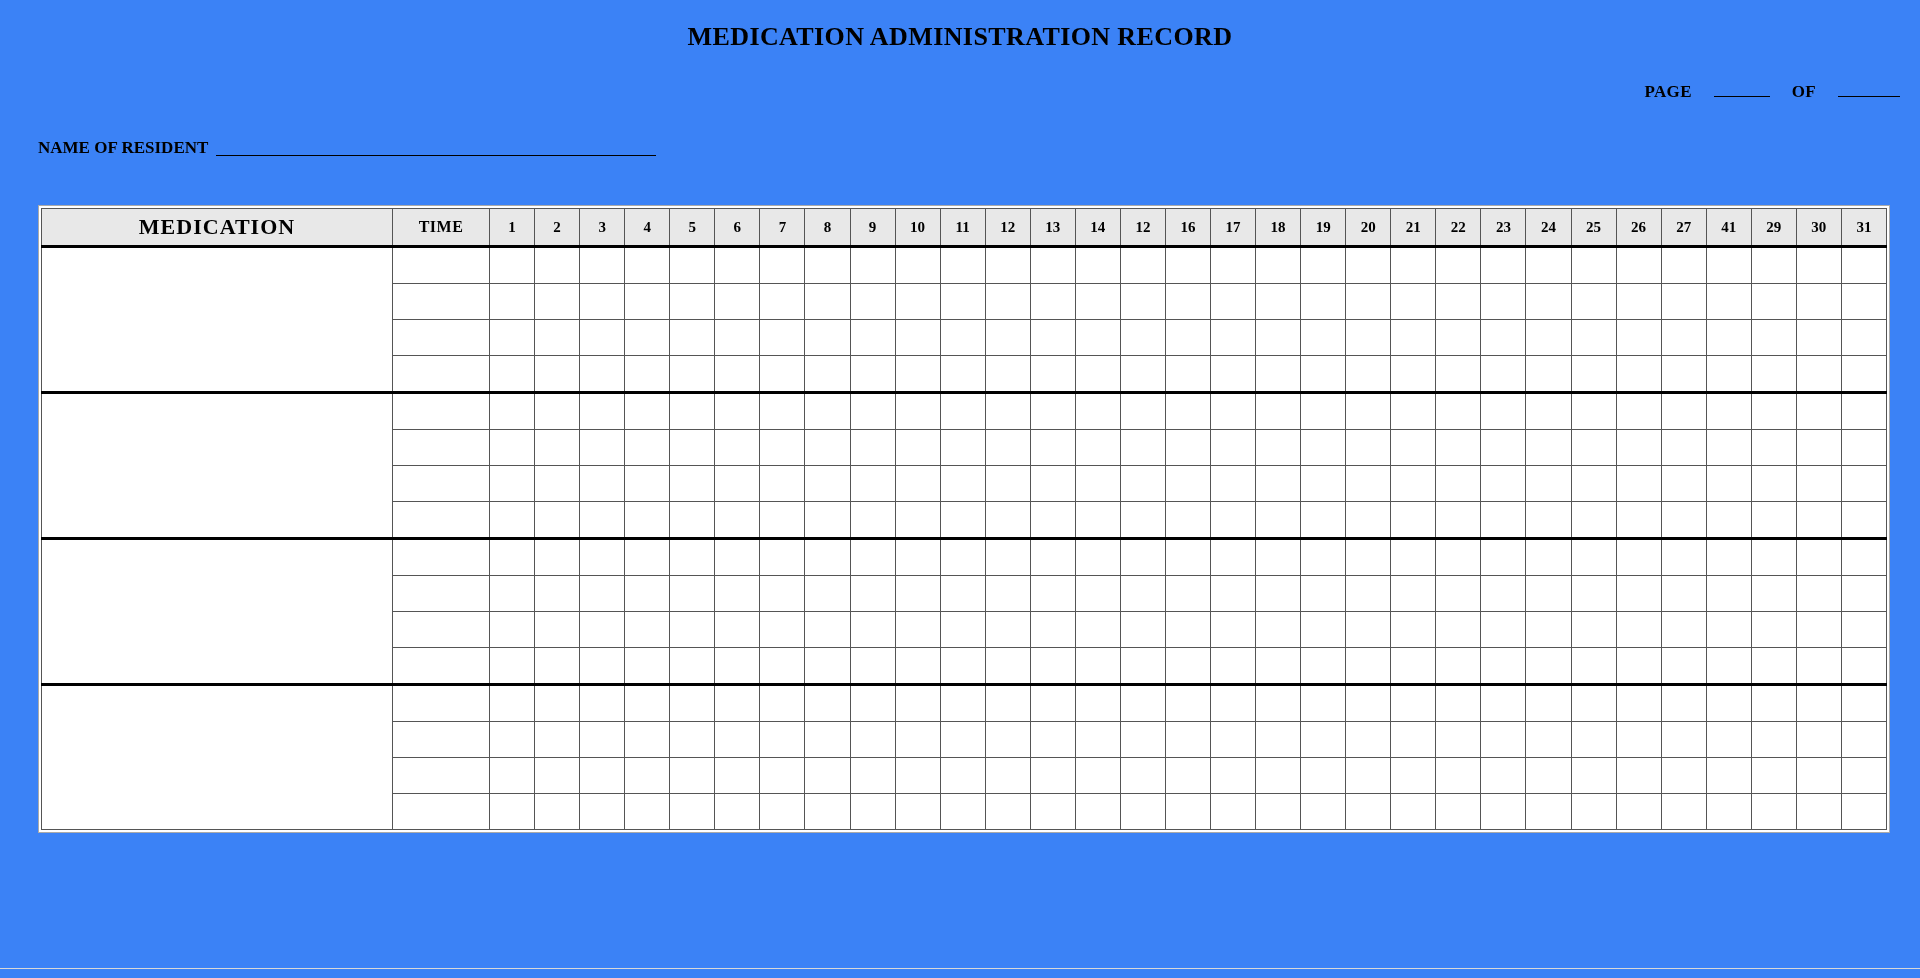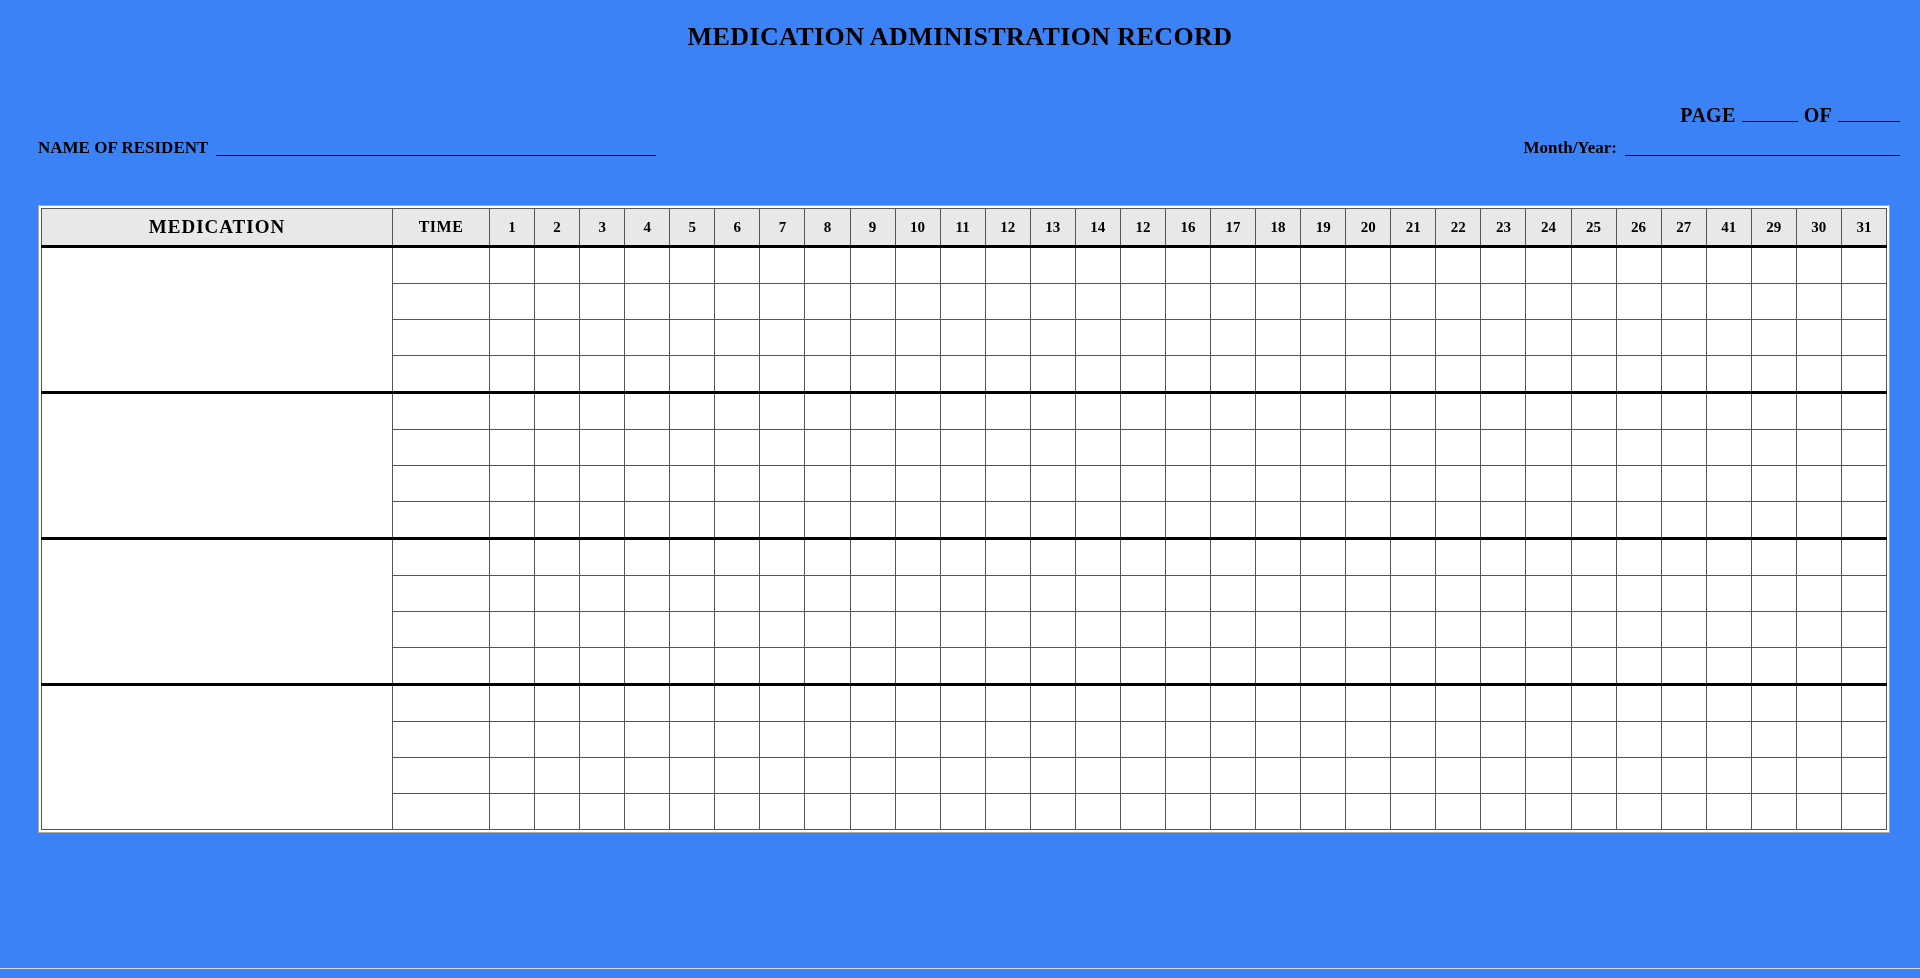--- a/index.html
+++ b/index.html
@@ -24,28 +24,28 @@
   .doc-title {
     text-align: center;
     font-size: 26px;
     font-weight: bold;
     letter-spacing: 0.4px;
     padding-top: 22px;
     font-family: "Liberation Serif", serif;
   }
   .page-of-row {
     position: absolute;
-    top: 104px;
+    top: 82px;
     right: 20px;
-    font-size: 20px;
+    font-size: 17px;
     font-weight: bold;
     letter-spacing: 0.3px;
     display: flex;
     align-items: baseline;
-    gap: 6px;
+    gap: 22px;
   }
   .blank-line {
     display: inline-block;
     border-bottom: 1.5px solid #000;
     height: 1px;
     vertical-align: baseline;
   }
   .bl-page { width: 56px; }
   .bl-of { width: 62px; }
 
@@ -104,21 +104,21 @@
   }
   thead th {
     background: #e8e8e8;
     font-weight: bold;
     font-size: 16px;
     height: 36px;
     text-align: center;
     font-family: "Liberation Serif", serif;
     border-bottom: 3px solid #000000;
   }
-  th.med-head { width: 350px; letter-spacing: 1px; font-size: 19px; font-family: Liberation Serif, serif; }
+  th.med-head { width: 350px; letter-spacing: 1px; font-size: 22px; font-family: Liberation Serif, serif; }
   th.time-head { width: 96px; letter-spacing: 0.5px; }
   th.day-head { font-size: 15px; }
 
   td.med-cell {
     border-right: 2px solid #333333;
     vertical-align: top;
   }
   td.time-cell {
     border-right: 2px solid #333333;
     height: 35px;
@@ -152,24 +152,20 @@
     <span>PAGE</span>
     <span class="blank-line bl-page"></span>
     <span>OF</span>
     <span class="blank-line bl-of"></span>
   </div>
 
   <div class="resident-row">
     <div class="resident-left">
       <span>NAME OF RESIDENT</span>
       <span class="blank-line bl-name"></span>
-    </div>
-    <div class="resident-right">
-      <span>Month/Year:</span>
-      <span class="blank-line bl-month"></span>
     </div>
   </div>
 
   <div class="table-wrap">
     <table class="mar">
       <thead>
         <tr>
           <th class="med-head">MEDICATION</th>
           <th class="time-head">TIME</th>
           <th class="day-head">1</th>

